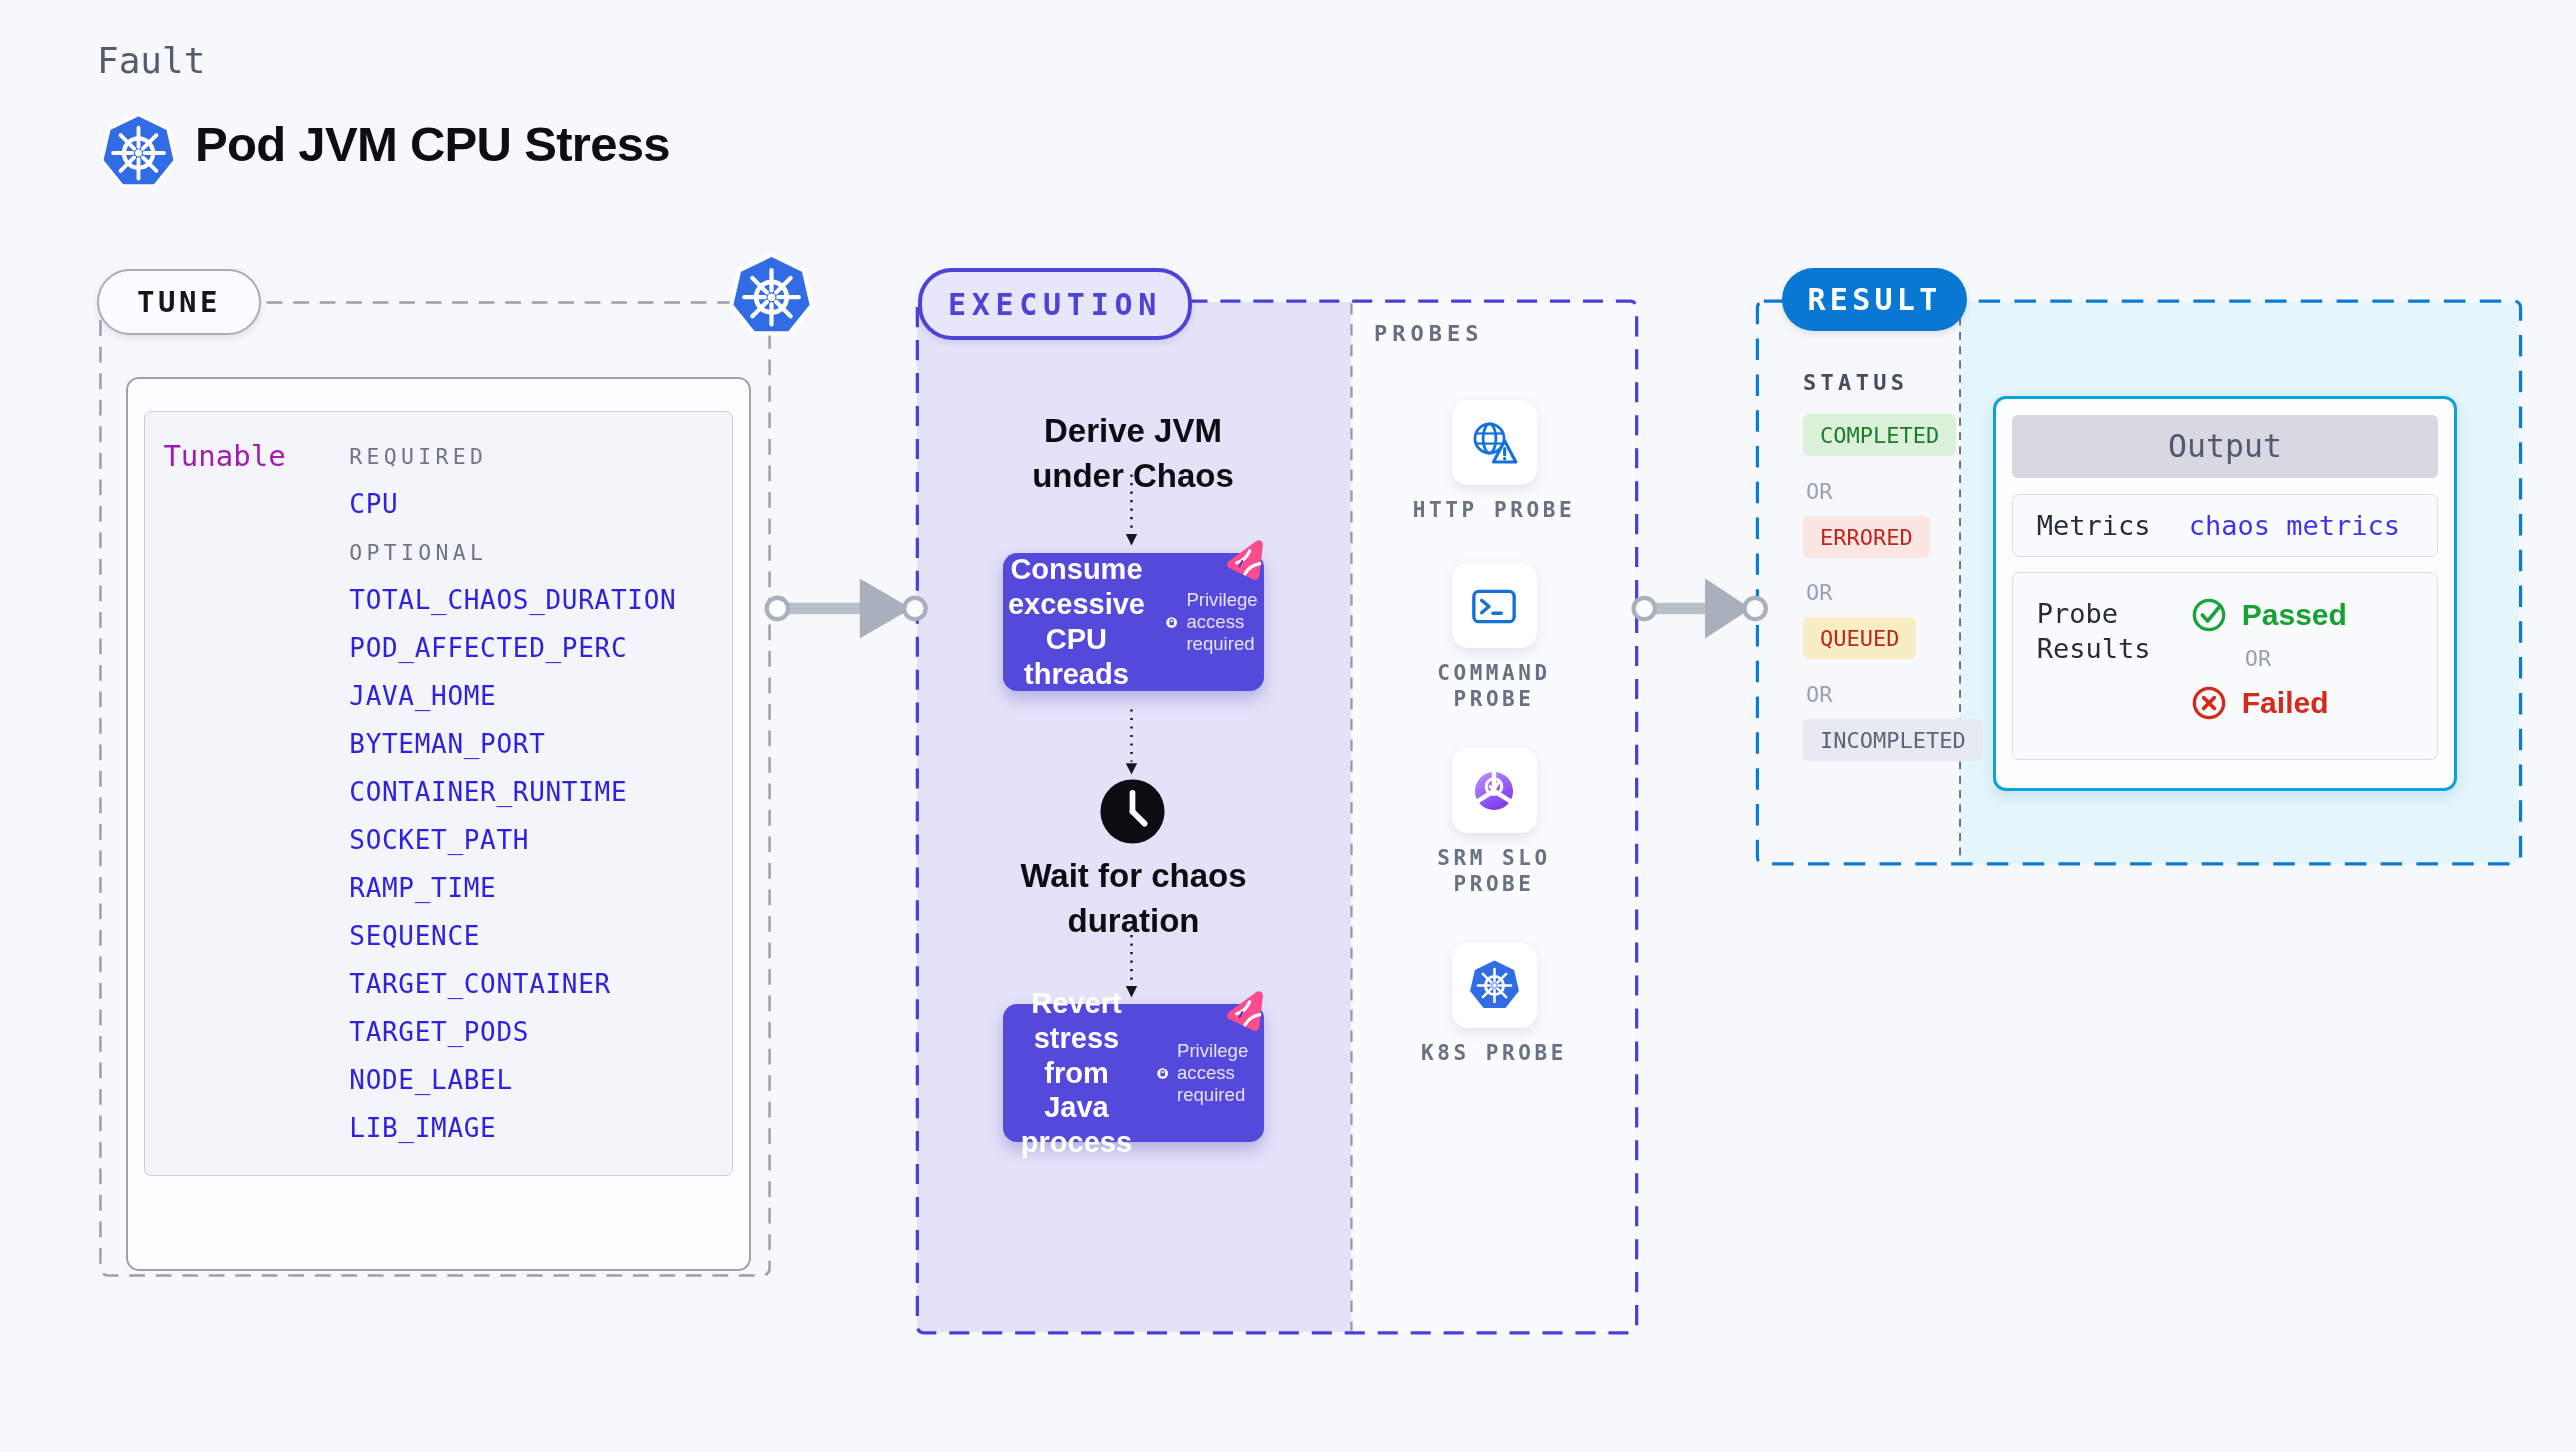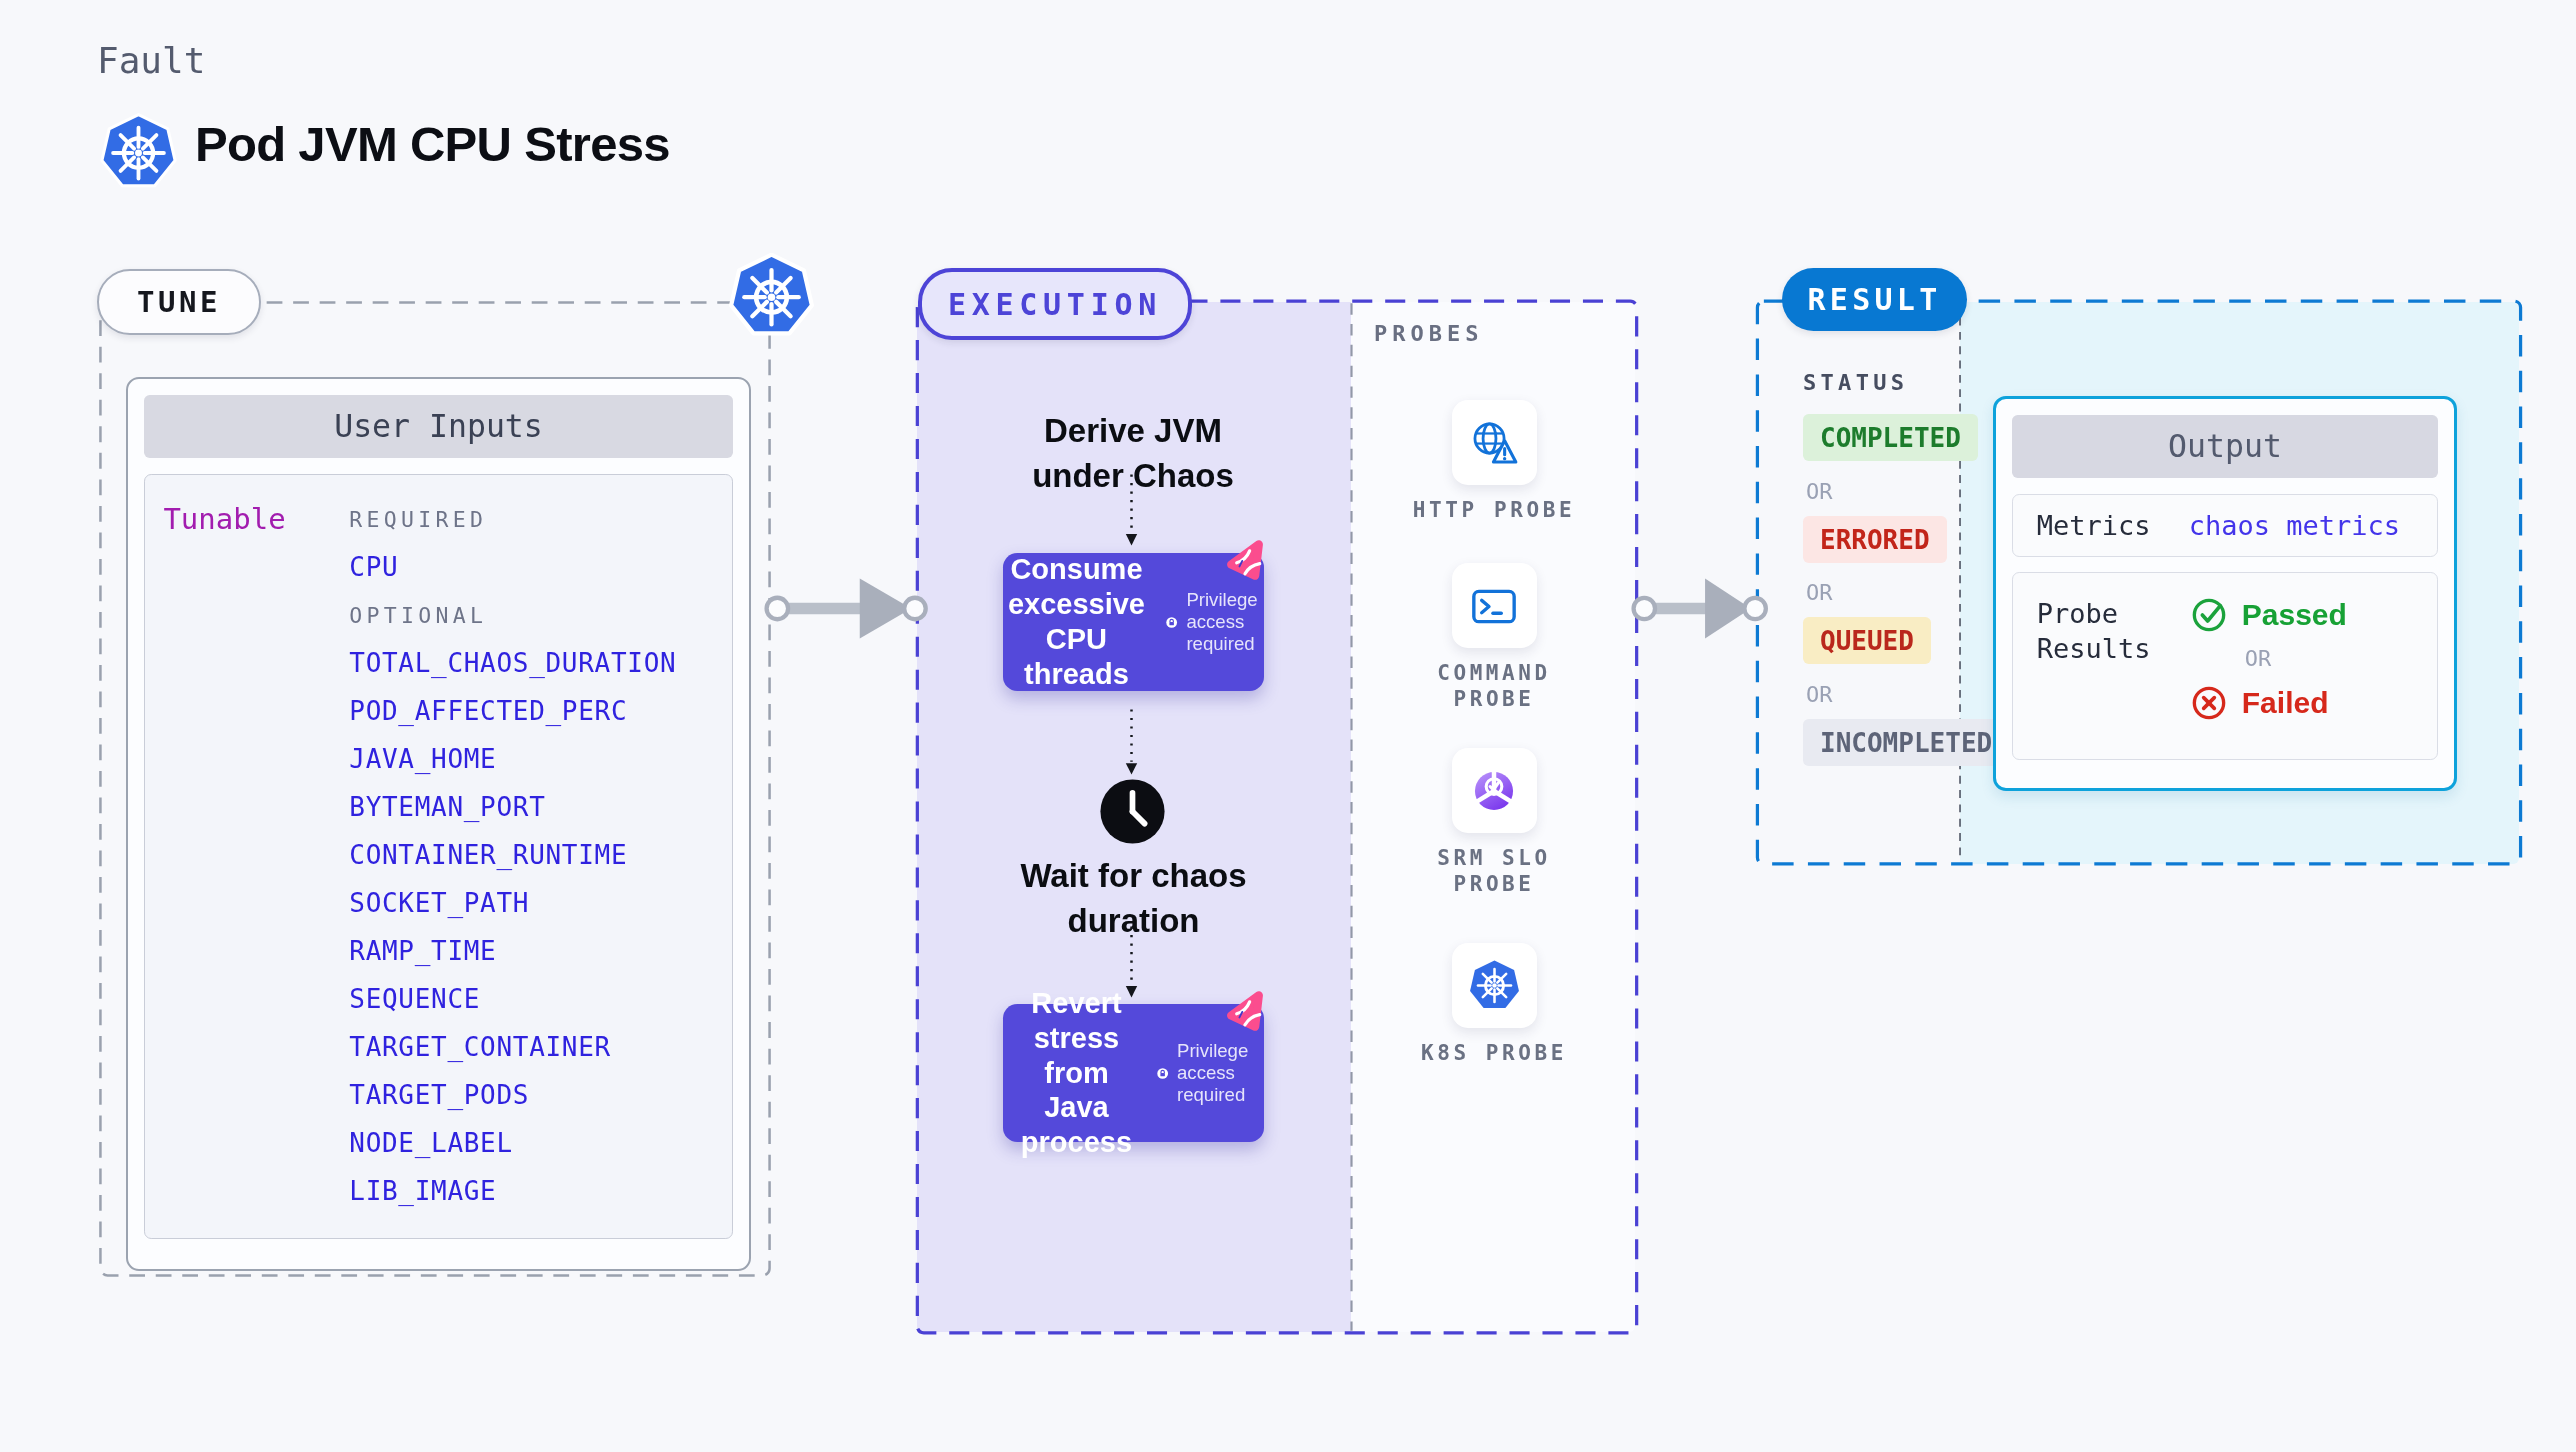--- a/index.html
+++ b/index.html
@@ -56,22 +56,22 @@
   .probes-label{font-size:22px;color:#696f82;letter-spacing:5px;font-weight:600;z-index:4;}
   .probe-item{width:172px;text-align:center;z-index:4;}
   .probe-icon-box{width:85px;height:85px;margin:0 auto;background:#ffffff;border-radius:15.8px;
                   box-shadow:0 4.3px 11.5px rgba(35,40,80,.10);display:flex;align-items:center;justify-content:center;}
   .probe-label{font-size:21px;color:#6a7183;letter-spacing:3.6px;font-weight:600;line-height:1.25;}
 
   
   .cyan-zone{left:1960px;top:302px;width:559px;height:562px;background:#e4f5fb;
              border-radius:0 5.7px 5.7px 0;z-index:0;}
   .status-label{left:1803px;top:370px;font-size:22px;color:#464d60;letter-spacing:4.3px;font-weight:600;z-index:4;}
-  .badge{position:absolute;left:1803px;padding:8.6px 17px;border-radius:5.7px;font-size:26px;
-         font-weight:700;z-index:4;}
+  .badge{position:absolute;left:1803px;padding:8.6px 17px;border-radius:5.7px;font-size:22px;
+         font-weight:400;z-index:4;}
   .badge-success{background:#dcf1da;color:#1d7c2c;}
   .badge-error{background:#fce6e4;color:#c2251a;}
   .badge-queued{background:#f9edc4;color:#ba281c;}
   .badge-incomplete{background:#e8eaf1;color:#5d6478;}
   .or-sep{position:absolute;left:1806px;font-size:22px;color:#9aa1b4;z-index:4;}
 
   .output-card{left:1993px;top:396px;width:464px;height:395px;background:#fcfdff;
                border:3.6px solid #0ea2db;border-radius:13px;box-sizing:border-box;padding:15.8px;
                z-index:4;box-shadow:0 5.7px 13px rgba(20,110,160,.12);}
   .output-header{height:63px;background:#d7d8e2;border-radius:5.7px;display:flex;align-items:center;
@@ -128,21 +128,20 @@
       <line x1="42" y1="52" x2="18" y2="52"></line>
         <line x1="58" y1="52" x2="82" y2="52"></line>
       <line x1="44.5" y1="46.5" x2="27.5" y2="29.5"></line>
         <line x1="55.5" y1="57.5" x2="72.5" y2="74.5"></line>
       <line x1="44.5" y1="57.5" x2="27.5" y2="74.5"></line>
         <line x1="55.5" y1="46.5" x2="72.5" y2="29.5"></line>
     </g>
   </svg>
 
   <div class="abs ui-card">
-    <div class="mono ui-card-header">User Inputs</div>
     <div class="ui-card-body">
       <div class="mono tunable-col">Tunable</div>
       <div class="params-col">
         <div class="mono param-section">REQUIRED</div>
         <div class="mono param-item">CPU</div>
         <div class="mono param-section">OPTIONAL</div>
         <div class="mono param-item">TOTAL_CHAOS_DURATION</div>
         <div class="mono param-item">POD_AFFECTED_PERC</div>
         <div class="mono param-item">JAVA_HOME</div>
         <div class="mono param-item">BYTEMAN_PORT</div>

